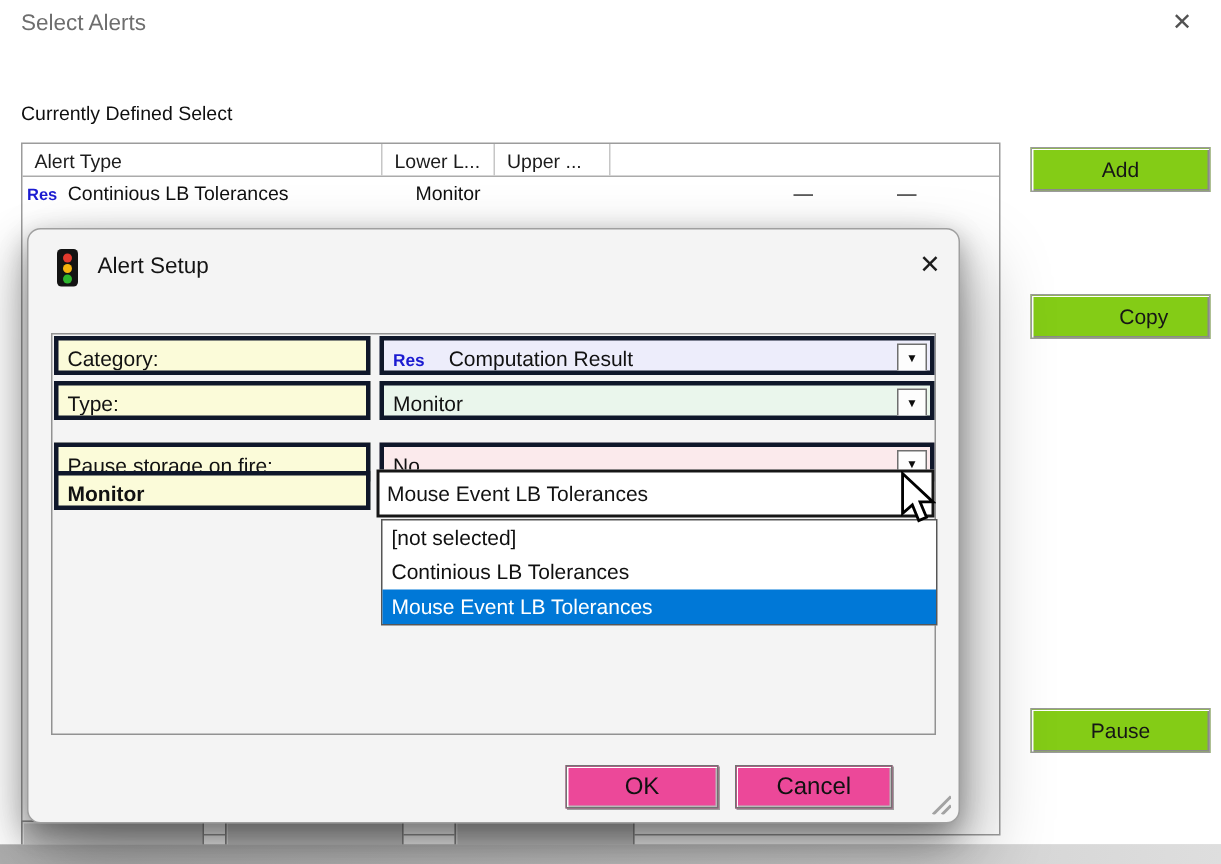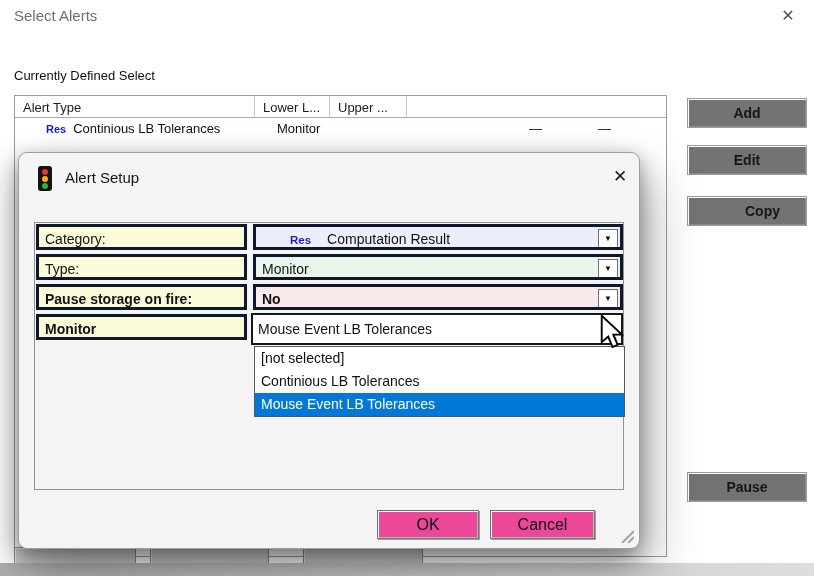--- a/index.html
+++ b/index.html
@@ -18,25 +18,25 @@
                   border:1px solid #9c9c9c; background:#fff; }
   .thead { display:flex; height:22px; border-bottom:1px solid #ababab; }
   .th { border-right:1px solid #c6c6c6; padding:4px 0 0 8px; font-size:13px; color:#1c1c1c;
         white-space:nowrap; overflow:hidden; }
   .th-name { width:254px; } .th-type { width:240px; } .th-lower { width:75px; }
   .th-upper { width:77px; } .th-rest { flex:1; border-right:none; }
   .trow { display:flex; height:21px; align-items:center; font-size:13px; color:#101010; }
   .td { white-space:nowrap; overflow:hidden; }
   .td-name { width:254px; padding-left:3px; } .td-type { width:240px; padding-left:8px; }
   .td-lower { width:75px; padding-left:20px; } .td-upper { width:77px; padding-left:14px; }
-  .res-badge { font-weight:bold; font-size:11px; color:var(--badge-blue,#1b1bd1); margin-right:7px;margin-left:28px; }
+  .res-badge { font-weight:bold; font-size:11px; color:var(--badge-blue,#1b1bd1); margin-right:7px; }
 
-  .side-btn { position:absolute; left:687px; width:120px; height:30px; background:#737373;
+  .side-btn { position:absolute; left:687px; width:120px; height:30px; background:#84cc16;
               border:1px solid #9b9b9b; box-shadow: inset 1px 1px 0 #ffffff, inset -1px -1px 0 #8a8a8a;
-              font-family:"Liberation Sans",sans-serif; font-size:14px; color:#161616;font-weight:bold; }
+              font-family:"Liberation Sans",sans-serif; font-size:14px; color:#161616; }
   #btn-add { top:98px; } #btn-edit { top:145px; } #btn-copy { top:196px;padding-left:31px; } #btn-remove { top:472px; }
 
   .stub-btn { position:absolute; top:547px; height:16px; background:#cccccc;
               border:1px solid #8d8d8d; border-bottom:none; box-shadow: inset 1px 1px 0 #e9e9e9; }
   #stub1 { left:14px; width:122px; } #stub2 { left:150px; width:119px; } #stub3 { left:303px; width:120px; }
 
   .bottom-strip { position:absolute; left:0; top:563px; width:814px; height:13px;
                   background:linear-gradient(to right,#afafaf,#c9c9c9 55%,#dedede); }
 
   
@@ -50,21 +50,21 @@
   .tl-green { top:17px; background:var(--traffic-green,#2db52d); }
   .dlg-title { position:absolute; left:46px; top:16px; font-size:15px; color:#141414; }
   .dlg-close { position:absolute; left:588px; top:11px; width:26px; height:26px; text-align:center;
                line-height:26px; font-size:17px; color:#1c1c1c; cursor:default; }
 
   .grid { position:absolute; left:15px; top:69px; width:590px; height:268px; border:1px solid #929292; }
   .cell { position:absolute; border:3px solid #0f172a; height:26px; line-height:24px; font-size:14px;
           color:#121212; padding-left:6px; white-space:nowrap; overflow:hidden; }
   .lbl { left:1px; width:211px; background:var(--label-bg,#fbfbd9); }
   .val { left:218px; width:370px; }
-  .r1 { top:1px; } .r2 { top:31px; } .r3 { top:61px;font-weight:bold; } .r4 { top:91px; }
+  .r1 { top:1px; } .r2 { top:31px; } .r3 { top:72px; } .r4 { top:91px; }
   .val-category { background:var(--category-bg,#ededfb); }
   .val-type { background:var(--type-bg,#eaf6ec); }
   .val-pause { background:var(--pause-bg,#fbeaec); }
   .lbl-bold { font-weight:bold; }
   .val .res-badge { font-size:11.5px; }
   .val-text-gap { margin-left:9px; }
 
   .arrow-btn { position:absolute; right:2px; top:2px; width:20px; height:20px; background:#fdfdfd;
                border:1px solid #6f6f6f; display:flex; align-items:center; justify-content:center; }
   .arrow-glyph { font-size:8px; color:#0c0c0c; line-height:1; }
@@ -109,21 +109,20 @@
         <div class="td td-name">
           <span class="res-badge">Res</span><span>Continious LB Tolerances</span>
         </div>
         <div class="td td-type">Monitor</div>
         <div class="td td-lower">—</div>
         <div class="td td-upper">—</div>
       </div>
     </div>
 
     <button class="side-btn" id="btn-add">Add</button>
-    <button class="side-btn" id="btn-edit">Edit</button>
     <button class="side-btn" id="btn-copy">Copy</button>
     <button class="side-btn" id="btn-remove">Pause</button>
 
     <div class="stub-btn" id="stub1"></div>
     <div class="stub-btn" id="stub2"></div>
     <div class="stub-btn" id="stub3"></div>
   </div>
 
   <div class="bottom-strip"></div>
 

